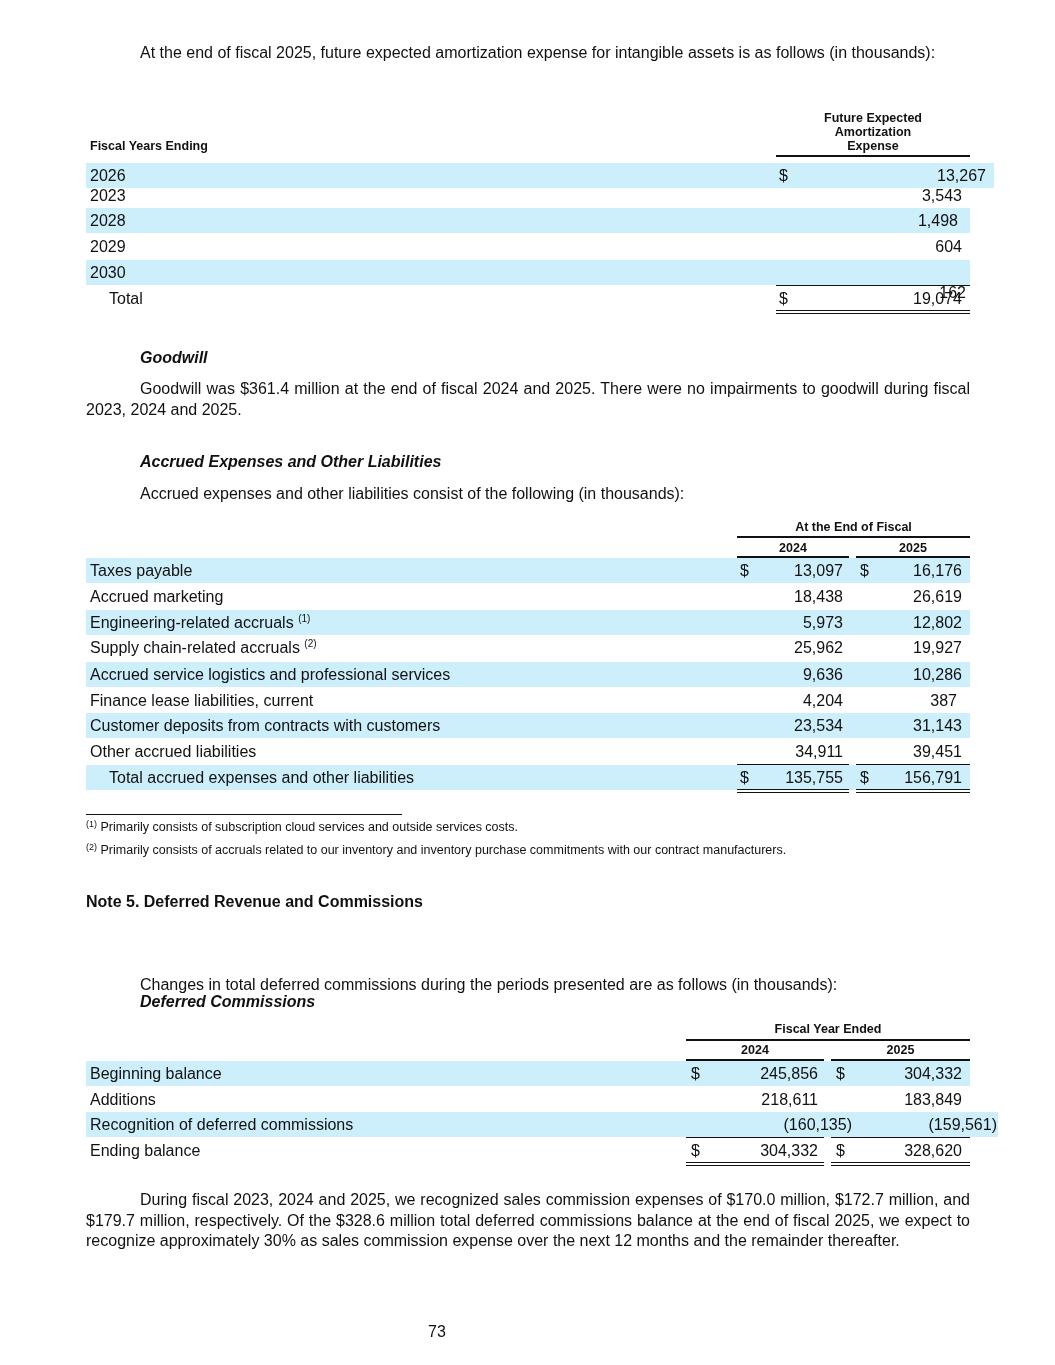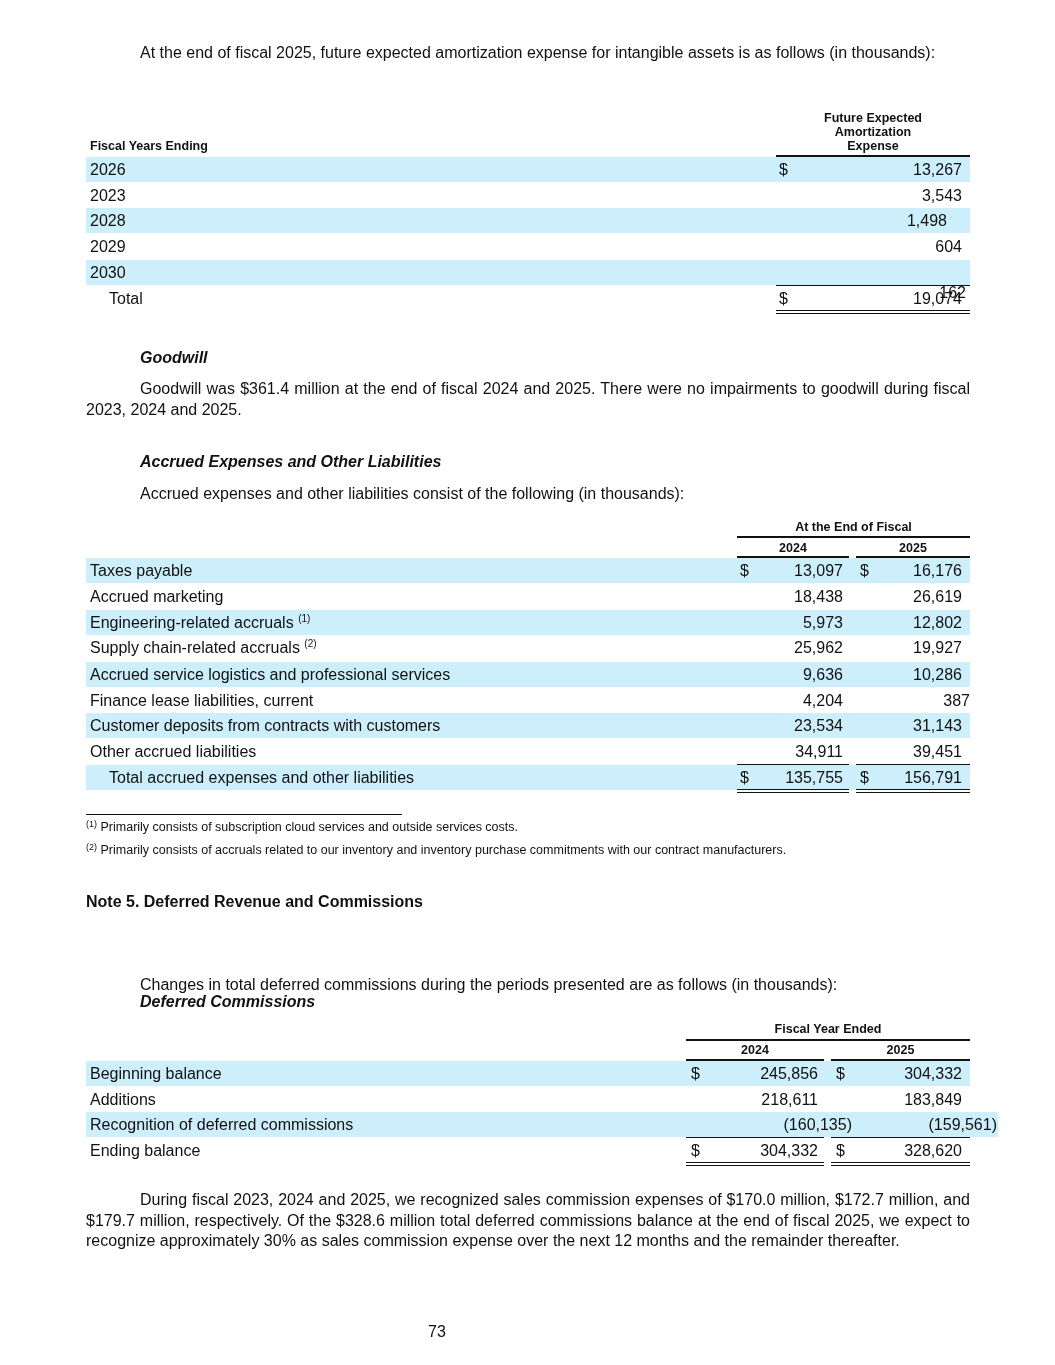--- a/index.html
+++ b/index.html
@@ -33,32 +33,32 @@
   <p class="para indent" style="top:43px;">At the end of fiscal 2025, future expected amortization expense for intangible assets is as follows (in thousands):</p>
 
   <div class="th" style="left:4px; top:139px; text-align:left;">Fiscal Years Ending</div>
   <div class="th" style="left:690px; width:194px; top:111px;">
     <div>Future Expected</div>
     <div>Amortization</div>
     <div>Expense</div>
   </div>
   <div class="rule" style="left:690px; width:194px; top:155px; height:2px;"></div>
 
-  <div class="row hl" style="top:157px;">
+  <div class="row hl" style="top:163px;padding-left:24px;">
     <span class="cell-label">2026</span>
     <span class="dollar" style="left:693px;">$</span>
     <span class="num" style="right:8px;">13,267</span>
   </div>
   <div class="row" style="top:183px;">
     <span class="cell-label">2023</span>
     <span class="num" style="right:8px;">3,543</span>
   </div>
   <div class="row hl" style="top:208px;">
     <span class="cell-label">2028</span>
-    <span class="num" style="right:23px;text-align:center;">1,498</span>
+    <span class="num" style="right:12px;text-align:center;">1,498</span>
   </div>
   <div class="row" style="top:234px;">
     <span class="cell-label">2029</span>
     <span class="num" style="right:8px;">604</span>
   </div>
   <div class="row hl" style="top:260px;">
     <span class="cell-label">2030</span>
     <span class="num" style="right:4px;margin-top:20px;">162</span>
   </div>
   <div class="rule" style="left:690px; width:194px; top:285px; height:1px;"></div>
@@ -107,21 +107,21 @@
       <span class="num" style="right:8px;">19,927</span>
     </div>
     <div class="row hl" style="top:662px;">
       <span class="cell-label"><span>Accrued service logistics and professional services</span></span>
       <span class="num" style="right:127px;">9,636</span>
       <span class="num" style="right:8px;">10,286</span>
     </div>
     <div class="row" style="top:688px;">
       <span class="cell-label"><span>Finance lease liabilities, current</span></span>
       <span class="num" style="right:127px;">4,204</span>
-      <span class="num" style="right:0;text-align:center;">387</span>
+      <span class="num" style="right:13px;text-align:center;">387</span>
     </div>
     <div class="row hl" style="top:713px;">
       <span class="cell-label"><span>Customer deposits from contracts with customers</span></span>
       <span class="num" style="right:127px;">23,534</span>
       <span class="num" style="right:8px;">31,143</span>
     </div>
     <div class="row" style="top:739px;">
       <span class="cell-label"><span>Other accrued liabilities</span></span>
       <span class="num" style="right:127px;">34,911</span>
       <span class="num" style="right:8px;">39,451</span>

